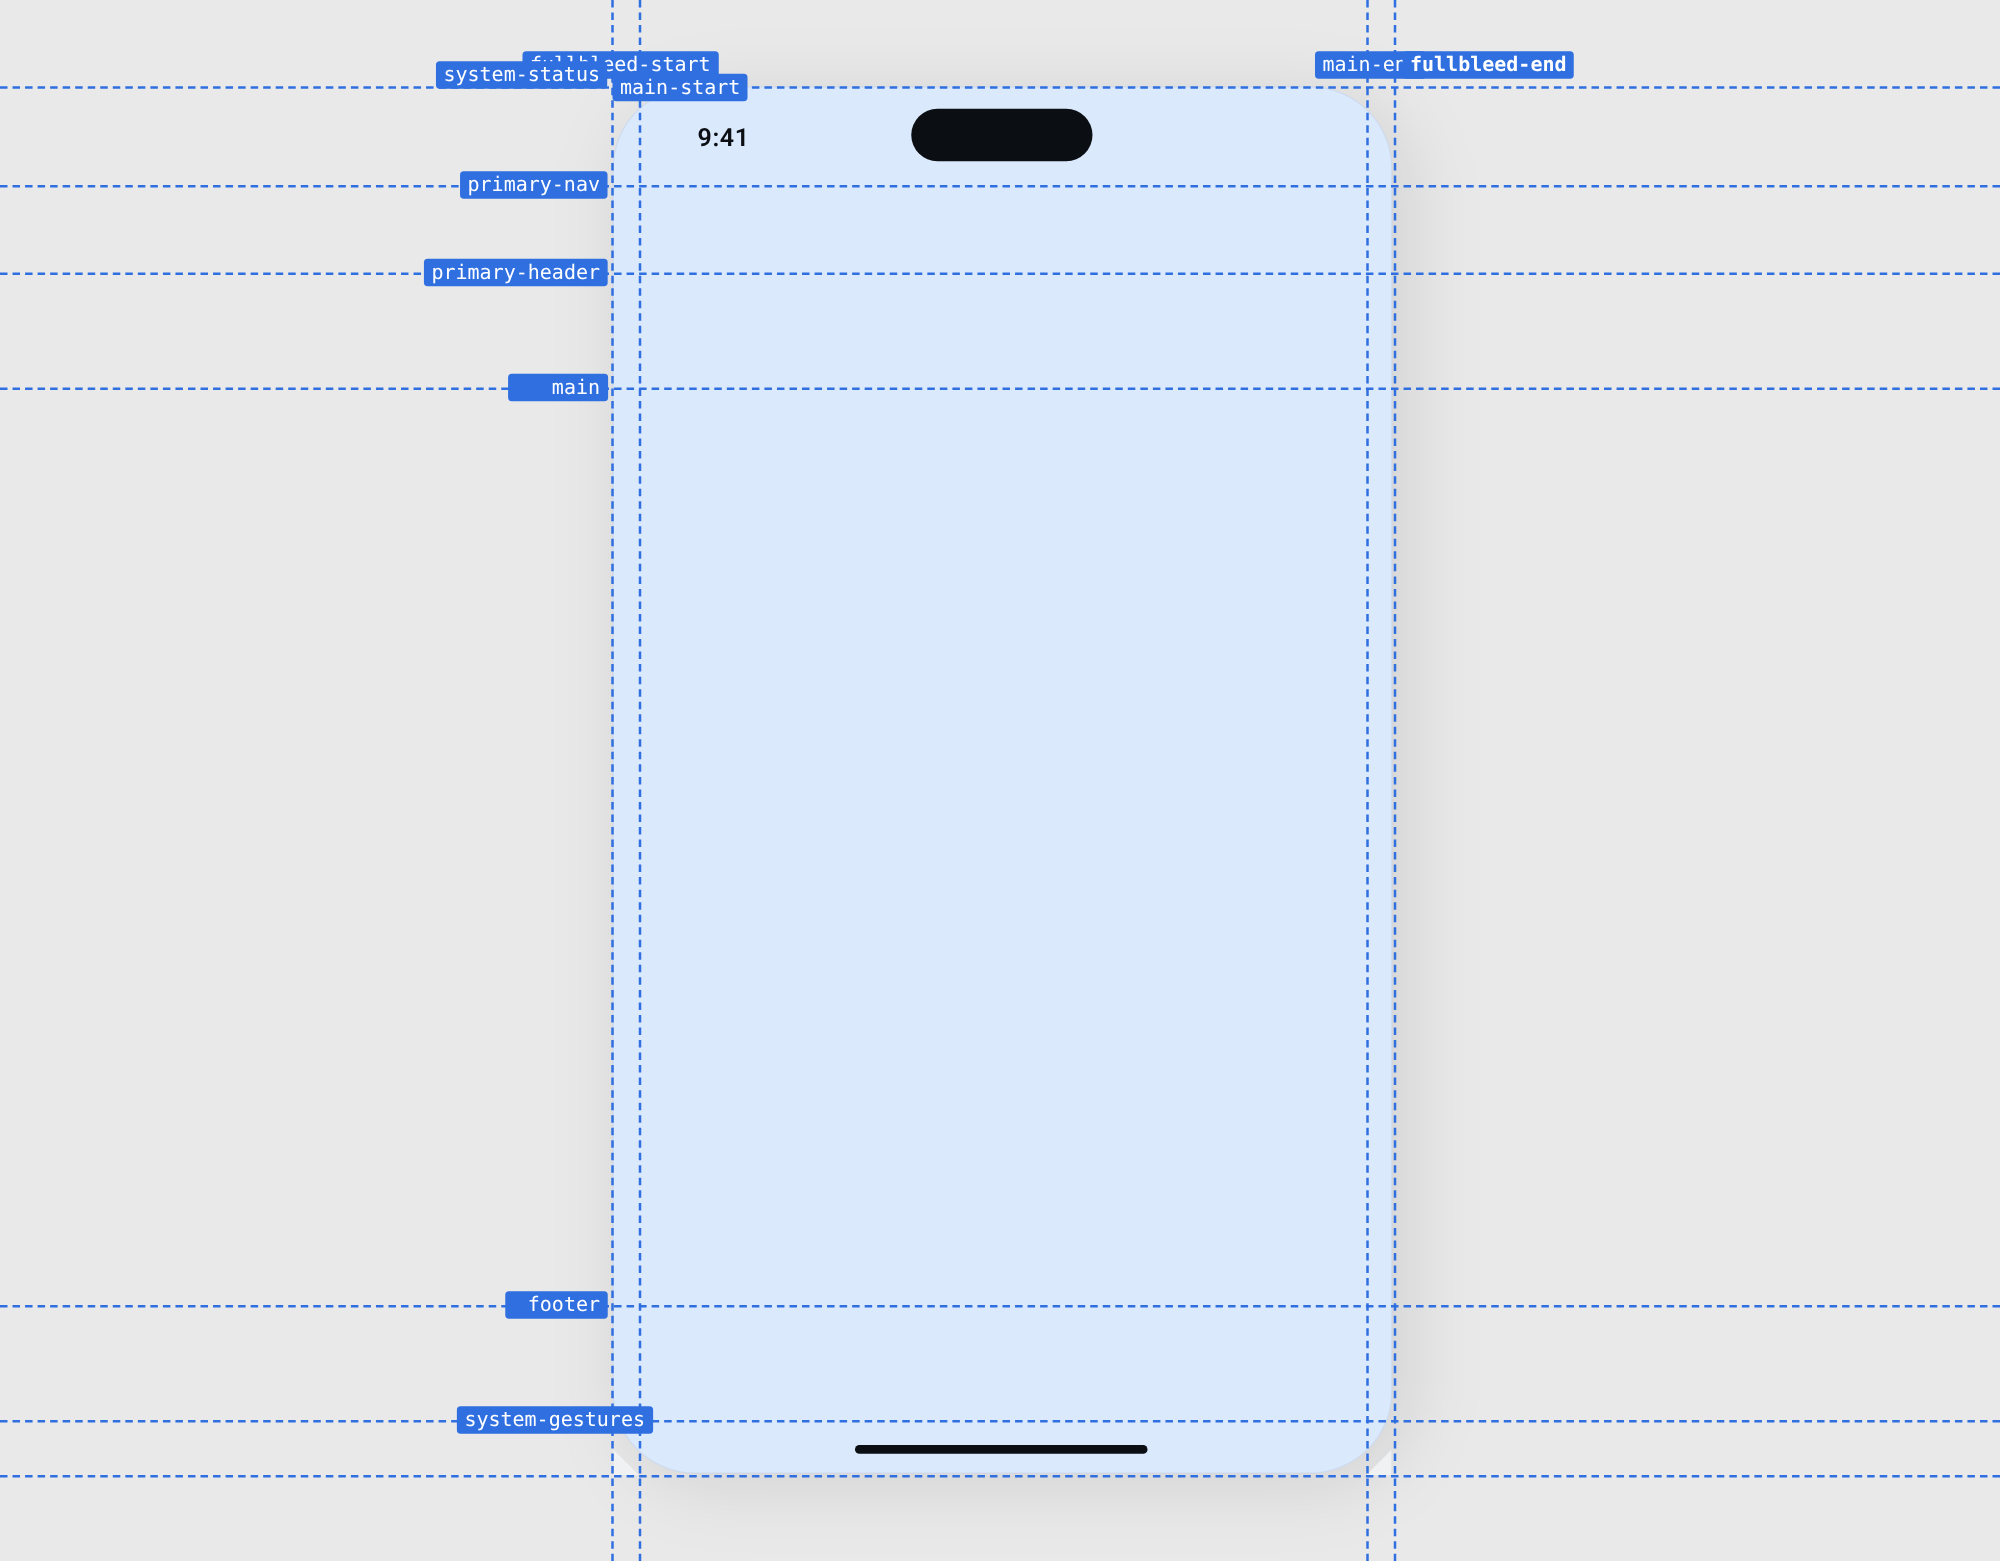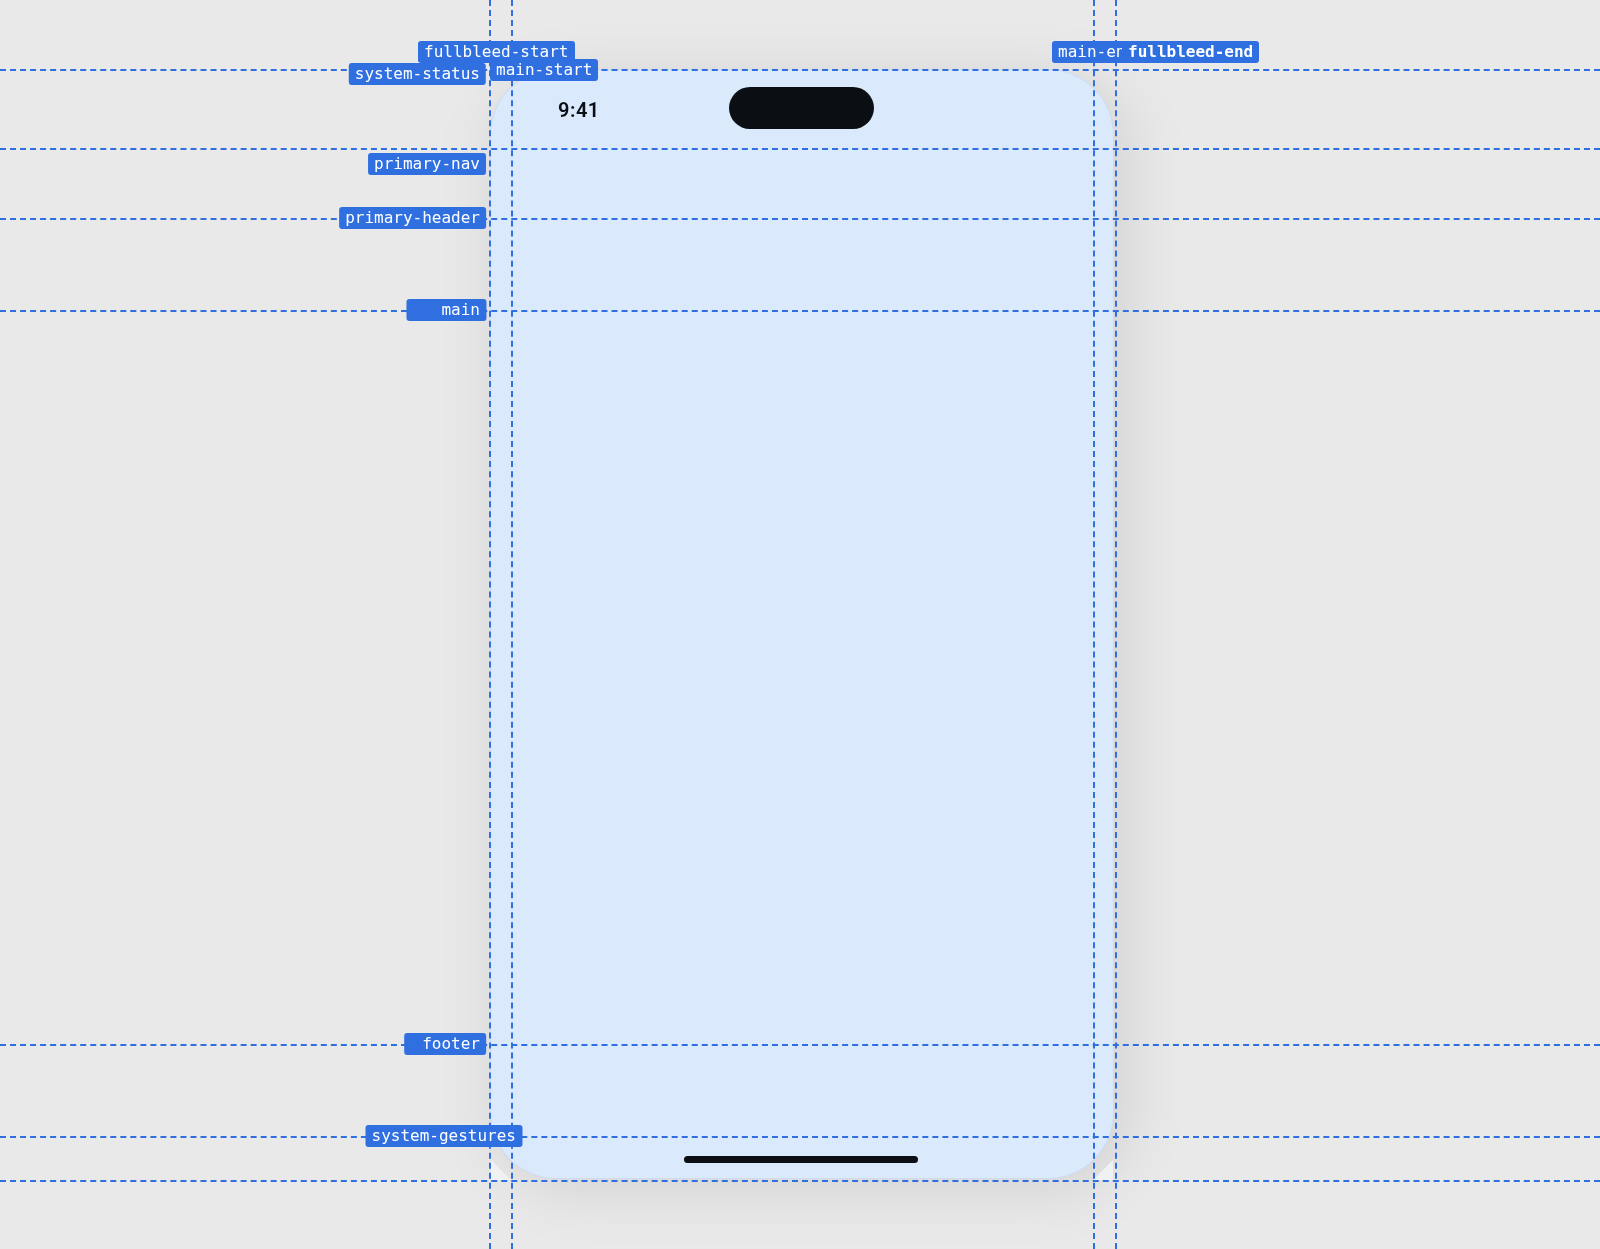--- a/index.html
+++ b/index.html
@@ -143,18 +143,18 @@
 <div class="hline" style="top: 310px;"></div>
 <div class="hline" style="top: 1044px;"></div>
 <div class="hline" style="top: 1136px;"></div>
 <div class="hline" style="top: 1180px;"></div>
 
 <div class="glabel" style="left:418px; top:52px;">fullbleed-start</div>
 <div class="glabel" style="left:490px; top:52px;margin-top:18px;">main-start</div>
 <div class="glabel" style="left:1052px; top:52px;">main-end</div>
 <div class="glabel" style="left:1122px; top:52px;font-weight:bold;">fullbleed-end</div>
 
-<div class="glabel left" style="left:486px; top:74px;">system-status</div>
-<div class="glabel left" style="left:486px; top:164px;">primary-nav</div>
+<div class="glabel left" style="left:486px; top:60px;">system-status</div>
+<div class="glabel left" style="left:486px; top:148px;">primary-nav</div>
 <div class="glabel left" style="left:486px; top:218px;">primary-header</div>
 <div class="glabel left" style="left:486px; top:310px;padding-left:35px;">main</div>
 <div class="glabel left" style="left:486px; top:1044px;padding-left:18px;">footer</div>
 <div class="glabel left" style="left:486px; top:1136px;margin-left:36px;">system-gestures</div>
 
 </body></html>

